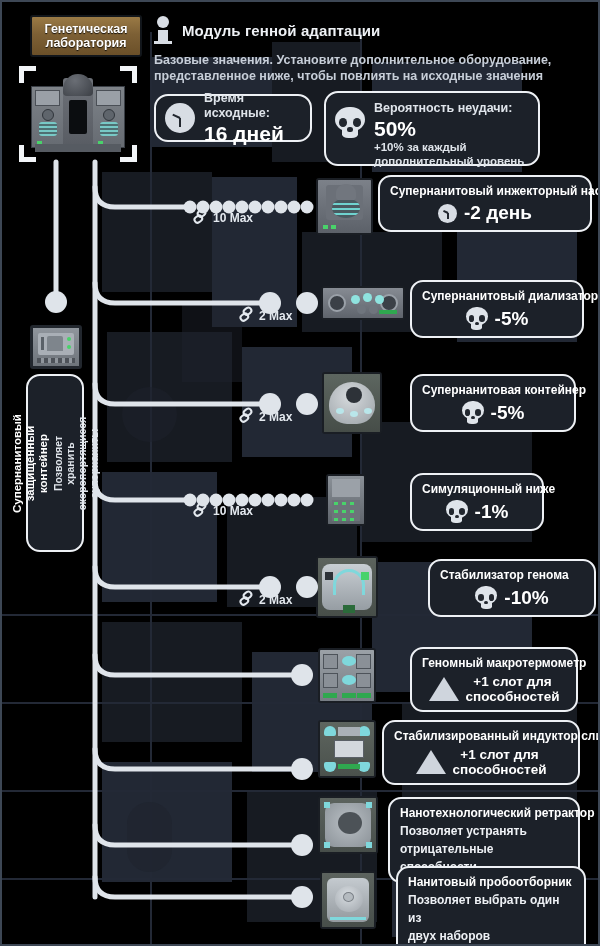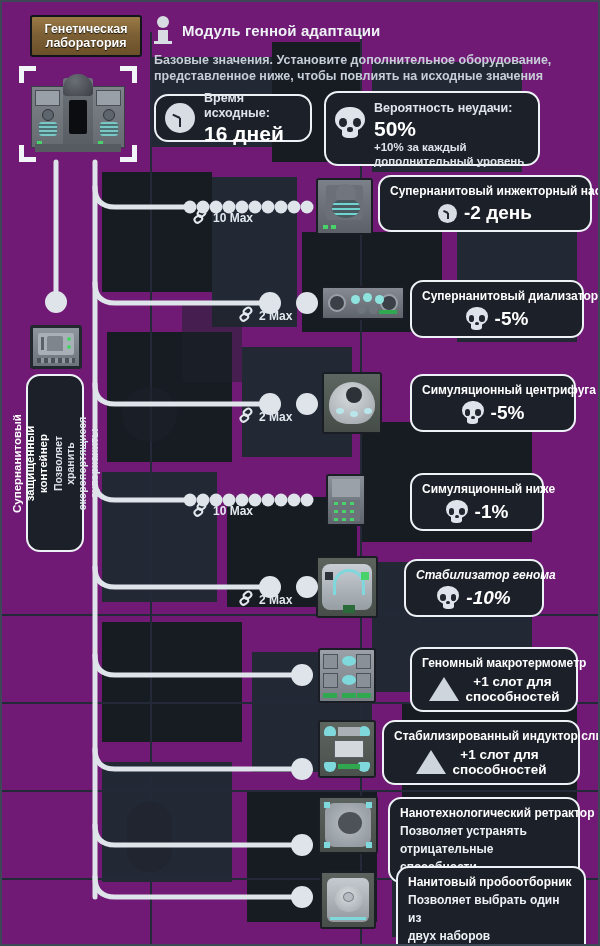--- a/index.html
+++ b/index.html
@@ -5,21 +5,21 @@
   * { box-sizing: border-box; margin: 0; padding: 0; }
   html, body {
     width: 600px; height: 946px;
     background: #1b2027;
     font-family: "Liberation Sans", sans-serif;
     overflow: hidden;
   }
   #root {
     position: relative;
     width: 600px; height: 946px;
-    background: #701a75;
+    background: #000000;
     border: 2px solid #3d4755;
     overflow: hidden;
   }
 
   
   #bgtex { position:absolute; inset:0; z-index:0; pointer-events:none; }
   .bgrect { position:absolute; background:#1d222b; }
   .bgrect.lite { background:#222834; }
   .bgrect.dark { background:#171b22; }
   .bgline { position:absolute; background:#232936; }
@@ -437,21 +437,21 @@
   </div>
   <div class="thumb" style="left:320px; top:370px; width:60px; height:62px; background:#4e5650;">
     <span class="tb-plate" style="background:linear-gradient(180deg,#5d6660,#464d48);"></span>
     <span style="position:absolute;left:5px;top:8px;right:5px;bottom:8px;background:radial-gradient(circle at 45% 35%,#d6dadd,#9aa1a6);border-radius:28px 28px 22px 22px;"></span>
     <span class="tb-ring" style="left:22px;top:13px;width:16px;height:16px;background:#2d3238;"></span>
     <span class="tb-ring" style="left:12px;top:34px;width:8px;height:6px;background:#b9e6ea;"></span>
     <span class="tb-ring" style="left:26px;top:37px;width:8px;height:6px;background:#b9e6ea;"></span>
     <span class="tb-ring" style="left:40px;top:34px;width:8px;height:6px;background:#b9e6ea;"></span>
   </div>
   <div class="tip" style="left:408px; top:372px; width:166px;">
-    <span class="ttl">Симуляционный центрифуга</span>
+    <span class="ttl">Супернанитовая контейнер</span>
     <span class="eff">
       <span class="skull sml">
         <span class="cranium"></span>
           <span class="jaw"></span>
         <span class="eye l"></span>
           <span class="eye r"></span>
           <span class="nose"></span>
       </span>
       <span class="val">-5%</span>
     </span>
@@ -500,21 +500,21 @@
     <span>2 Max</span>
   </div>
   <div class="thumb" style="left:314px; top:554px; width:62px; height:62px; background:#4e5650;">
     <span class="tb-plate" style="background:linear-gradient(180deg,#5c635d,#474e49);"></span>
     <span style="position:absolute;left:4px;top:6px;right:4px;bottom:6px;background:linear-gradient(180deg,#c8ced3,#969da3);border-radius:8px;"></span>
     <span class="tb-ring" style="left:15px;top:11px;width:32px;height:26px;border:3px solid #7fd8dc;border-bottom:none;border-radius:16px 16px 0 0;"></span>
     <span style="position:absolute;left:7px;top:14px;width:8px;height:8px;background:#2d3238;"></span>
     <span style="position:absolute;right:7px;top:14px;width:8px;height:8px;background:#49d26a;"></span>
     <span style="position:absolute;left:25px;bottom:3px;width:12px;height:8px;background:#2b6b3a;"></span>
   </div>
-  <div class="tip" style="left:402px; top:557px; width:140px;font-style:italic;">
+  <div class="tip" style="left:426px; top:557px; width:168px;">
     <span class="ttl">Стабилизатор генома</span>
     <span class="eff">
       <span class="skull sml">
         <span class="cranium"></span>
           <span class="jaw"></span>
         <span class="eye l"></span>
           <span class="eye r"></span>
           <span class="nose"></span>
       </span>
       <span class="val">-10%</span>

